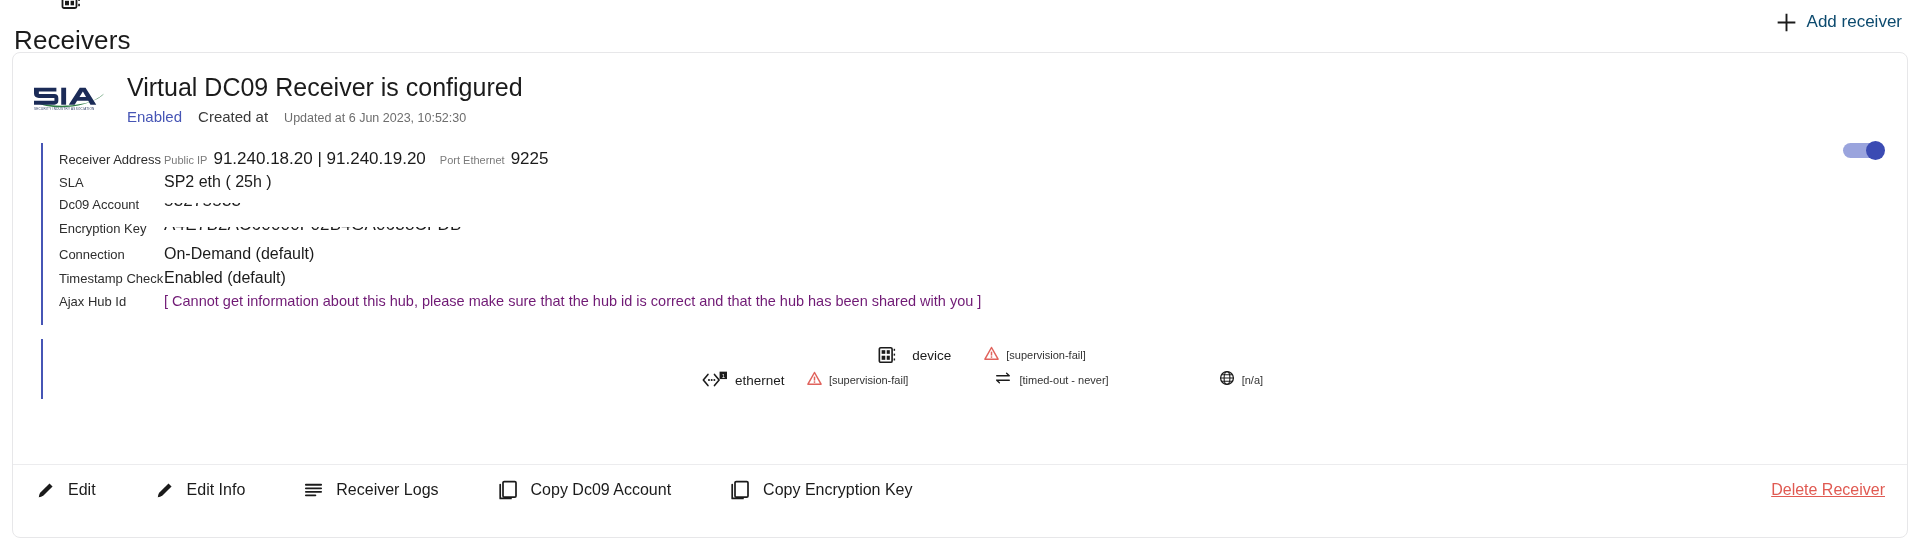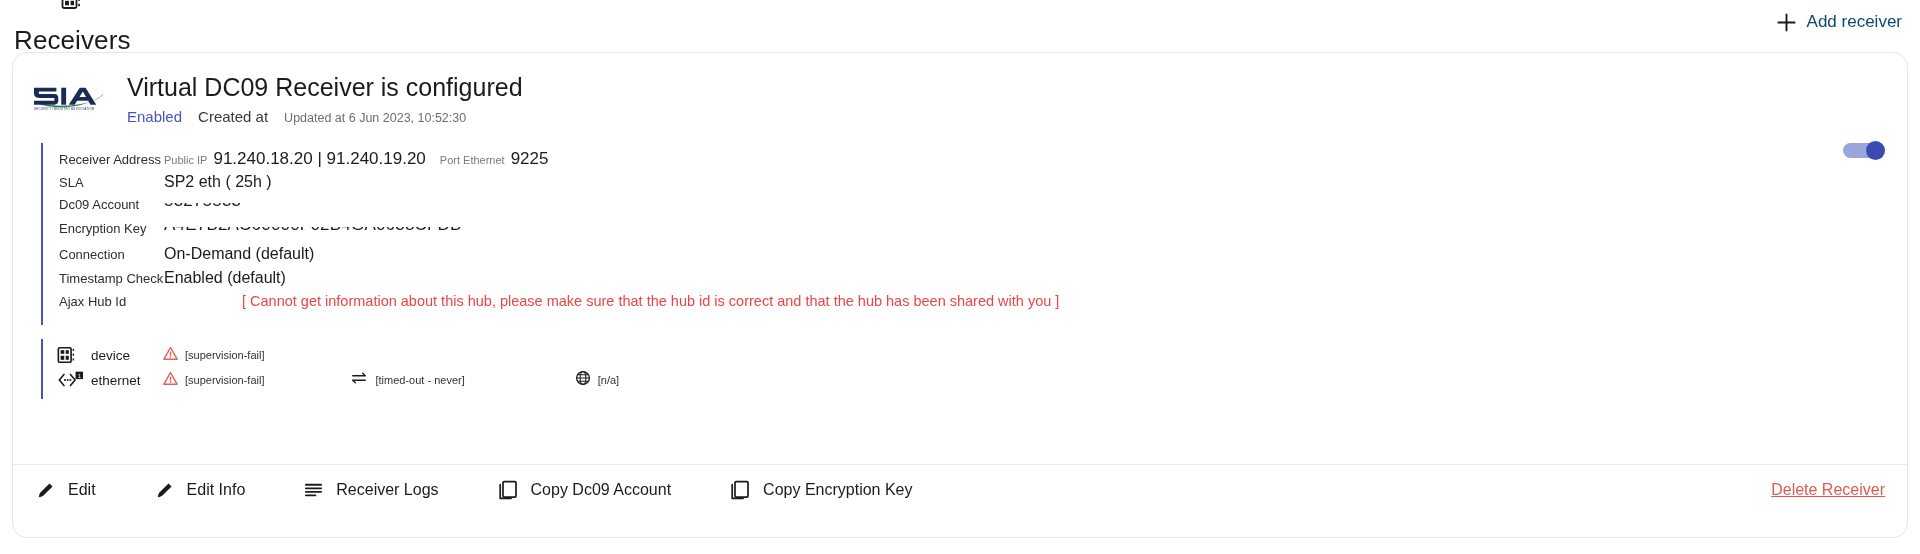--- a/index.html
+++ b/index.html
@@ -26,21 +26,21 @@
     display: flex; align-items: center; gap: 11px;
     cursor: pointer;
   }
   .add-receiver .plus { width: 19px; height: 19px; display:block; }
   .add-receiver .lbl { font-size: 17px; color: #0c4a6e; }
 
   
   .card {
     margin: 8px 12px 0 12px;
     border: 1px solid #e7e7e9;
-    border-radius: 15px;
+    border-radius: 8px;
     background: #fff;
     height: 486px;
     position: relative;
   }
 
   .card-head { padding: 18px 0 0 0; display: flex; align-items: flex-start; }
   .logo-wrap { width: 86px; margin-left: 18px; margin-top: 6px; flex: 0 0 86px; }
   .sia-logo { display:block; width: 78px; height: 36px; }
 
   .head-text { margin-left: 10px; padding-top: 2px; }
@@ -74,25 +74,25 @@
     width: 1860px;
   }
   .drow { display: flex; align-items: baseline; height: 24px; }
   .dlabel { width: 105px; flex: 0 0 105px; font-size: 13px; color: #2e2e2e; }
   .dvalue { font-size: 16px; color: #1b1b1b; display: flex; align-items: baseline; gap: 6px; }
   .tiny-cap { font-size: 11px; color: #7a7a7a; }
   .dvalue .big { font-size: 17px; }
   .clipped { overflow: hidden; height: 11px; line-height: 11px; position: relative; top: 5px; }
   .clipped span { position: relative; top: -8px; font-size: 17px; letter-spacing: .2px; }
   .ajax-row { height: 28px; }
-  .ajax-warn { font-size: 14.5px; color: #ef4444; margin-left: 78px; }
+  .ajax-warn { font-size: 14.5px; color: #701a75; }
 
   
   .status-block { margin: 14px 0 0 28px; border-left: 2px solid #4655b5; padding: 4px 0 6px 14px; }
-  .srow { display: flex; align-items: center; height: 25px; }
+  .srow { display: flex; align-items: center; height: 25px; justify-content: center; }
   .s-icon { width: 26px; flex: 0 0 26px; display: flex; align-items: center; }
   .s-name { width: 72px; flex: 0 0 72px; font-size: 13.5px; color: #1b1b1b; margin-left: 8px; }
   .s-item { display: flex; align-items: center; gap: 7px; }
   .s-item .tag { font-size: 11px; color: #333; }
   .s-spacer-a { width: 86px; }
   .s-spacer-b { width: 110px; }
 
   
   .actions {
     position: absolute; left: 0; right: 0; bottom: 36px;

